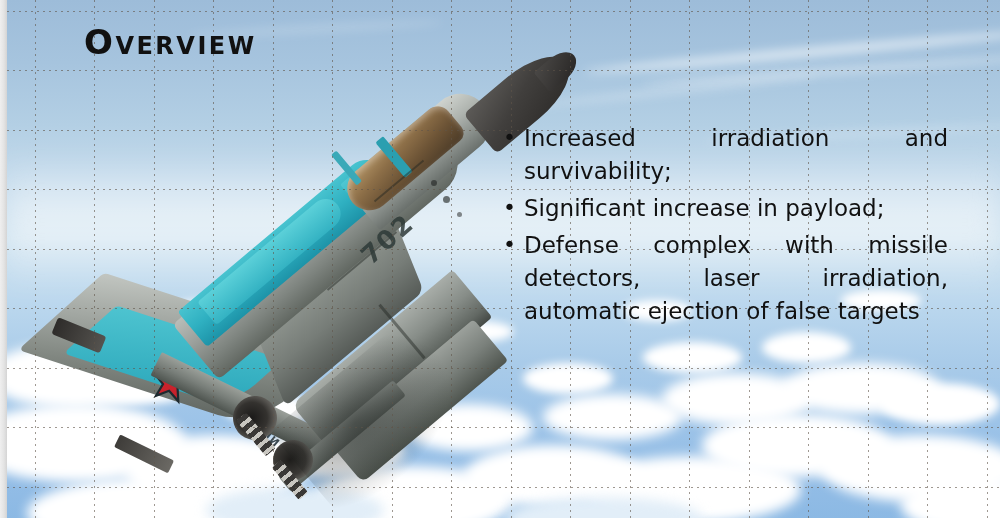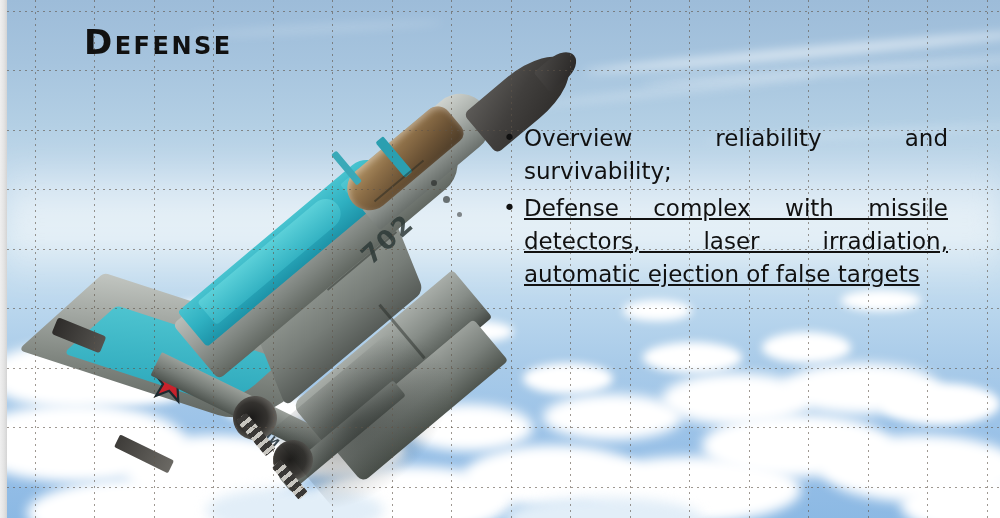--- a/index.html
+++ b/index.html
@@ -311,21 +311,21 @@
     text-align:justify;
     text-justify:inter-word;
     hyphens:none;
   }
   #body li::before{
     content:"•";
     position:absolute;left:5px;top:-1px;
     font-size:22px;line-height:33px;
     color:#111;
   }
-  #body li:last-child{margin-bottom:0;text-decoration:underline;}
+  #body li:last-child{margin-bottom:0;}
   
   .just-all{text-align-last:left;}
   .misspell{
     font-style:italic;
     text-decoration:underline;
     text-decoration-style:wavy;
     text-decoration-color:#e04b4b;
     text-decoration-thickness:1px;
     text-underline-offset:2px;
   }
@@ -452,26 +452,29 @@
     <div class="gl-h" style="top:70px;"></div>
     <div class="gl-h" style="top:130px;"></div>
     <div class="gl-h" style="top:189px;"></div>
     <div class="gl-h" style="top:249px;"></div>
     <div class="gl-h" style="top:308px;"></div>
     <div class="gl-h" style="top:368px;"></div>
     <div class="gl-h" style="top:427px;"></div>
     <div class="gl-h" style="top:487px;"></div>
   </div>
 
-  <div id="title">Defense</div>
+  <div id="title">Overview</div>
 
   <div id="body">
     <ul>
       <li>
-        <span>Overview reliability and survivability;</span>
+        <span>Increased irradiation and survivability;</span>
+      </li>
+      <li class="just-all">
+        <span>Significant increase in payload;</span>
       </li>
       <li>
         <span>Defense complex with missile detectors, laser irradiation, automatic ejection of false targets</span>
       </li>
     </ul>
   </div>
 
 </div>
 
 </body></html>

